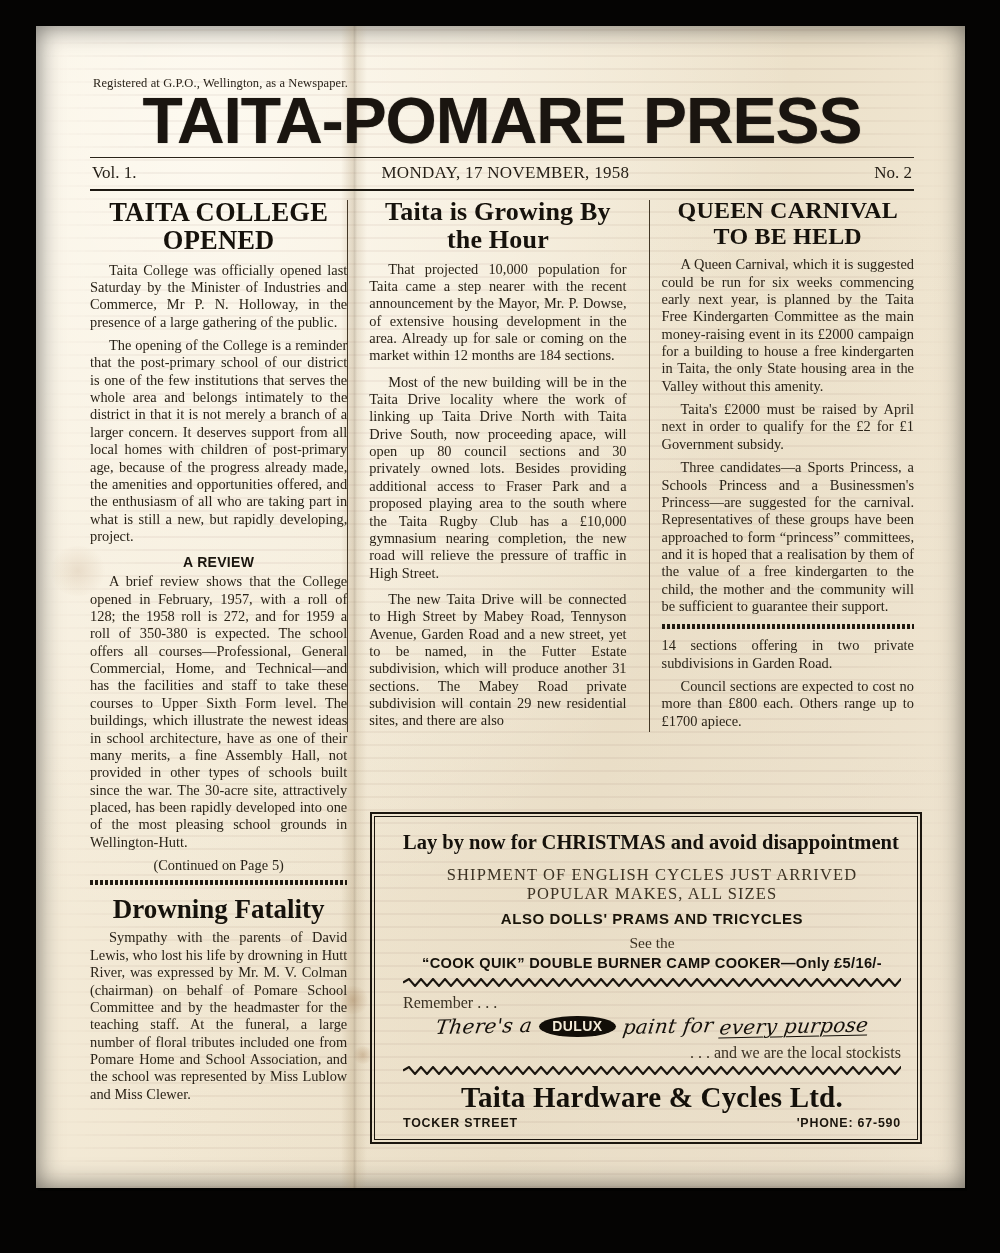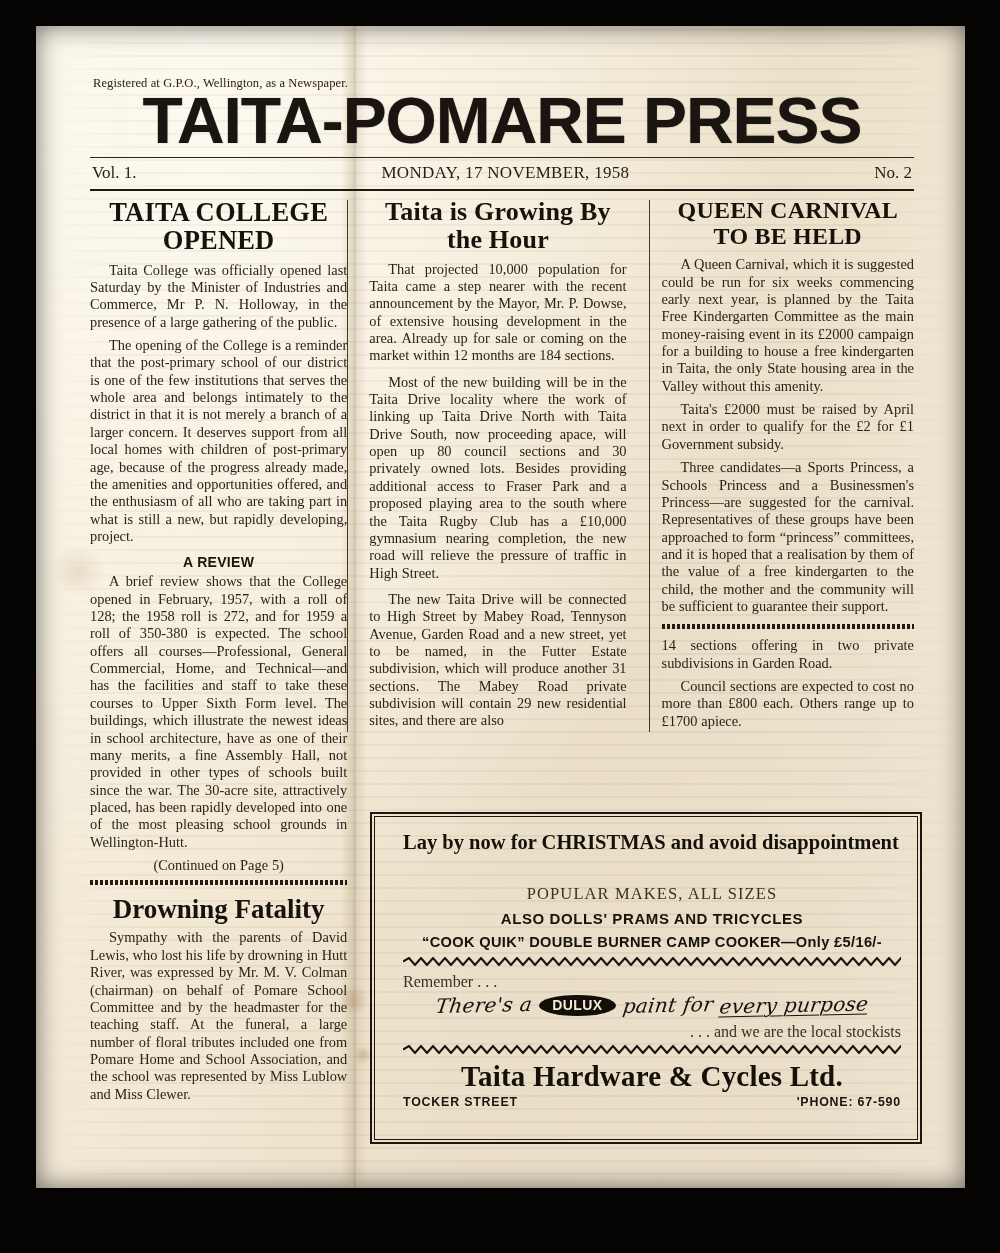--- a/index.html
+++ b/index.html
@@ -177,26 +177,27 @@
           <p class="bt">Council sections are expected to cost no more than £800 each. Others range up to £1700 apiece.</p>
         </div>
       </div>
 
       <div id="ad">
         <div id="adInner">
 
           <div class="ad-lay">Lay by now for CHRISTMAS and avoid disappointment</div>
 
           <div class="ad-ship">
-            <br>
+            <span>SHIPMENT OF ENGLISH CYCLES JUST ARRIVED</span><br>
             <span>POPULAR MAKES, ALL SIZES</span>
           </div>
 
           <div class="ad-also">ALSO DOLLS' PRAMS AND TRICYCLES</div>
 
+          <div class="ad-see">See the</div>
 
           <div class="ad-cook">“COOK QUIK” DOUBLE BURNER CAMP COOKER—Only £5/16/-</div>
 
           <div class="zigzag">
             <svg width="512" height="9" viewBox="0 0 512 9" preserveAspectRatio="none">
               <path d="M0 4.5 L6 1 L12 8 L18 1 L24 8 L30 1 L36 8 L42 1 L48 8 L54 1 L60 8 L66 1 L72 8 L78 1 L84 8 L90 1 L96 8 L102 1 L108 8 L114 1 L120 8 L126 1 L132 8 L138 1 L144 8 L150 1 L156 8 L162 1 L168 8 L174 1 L180 8 L186 1 L192 8 L198 1 L204 8 L210 1 L216 8 L222 1 L228 8 L234 1 L240 8 L246 1 L252 8 L258 1 L264 8 L270 1 L276 8 L282 1 L288 8 L294 1 L300 8 L306 1 L312 8 L318 1 L324 8 L330 1 L336 8 L342 1 L348 8 L354 1 L360 8 L366 1 L372 8 L378 1 L384 8 L390 1 L396 8 L402 1 L408 8 L414 1 L420 8 L426 1 L432 8 L438 1 L444 8 L450 1 L456 8 L462 1 L468 8 L474 1 L480 8 L486 1 L492 8 L498 1 L504 8 L510 2" stroke="#1b160f" stroke-width="2.1" fill="none"></path>
             </svg>
           </div>
 
           <div class="ad-rem">Remember . . .</div>

